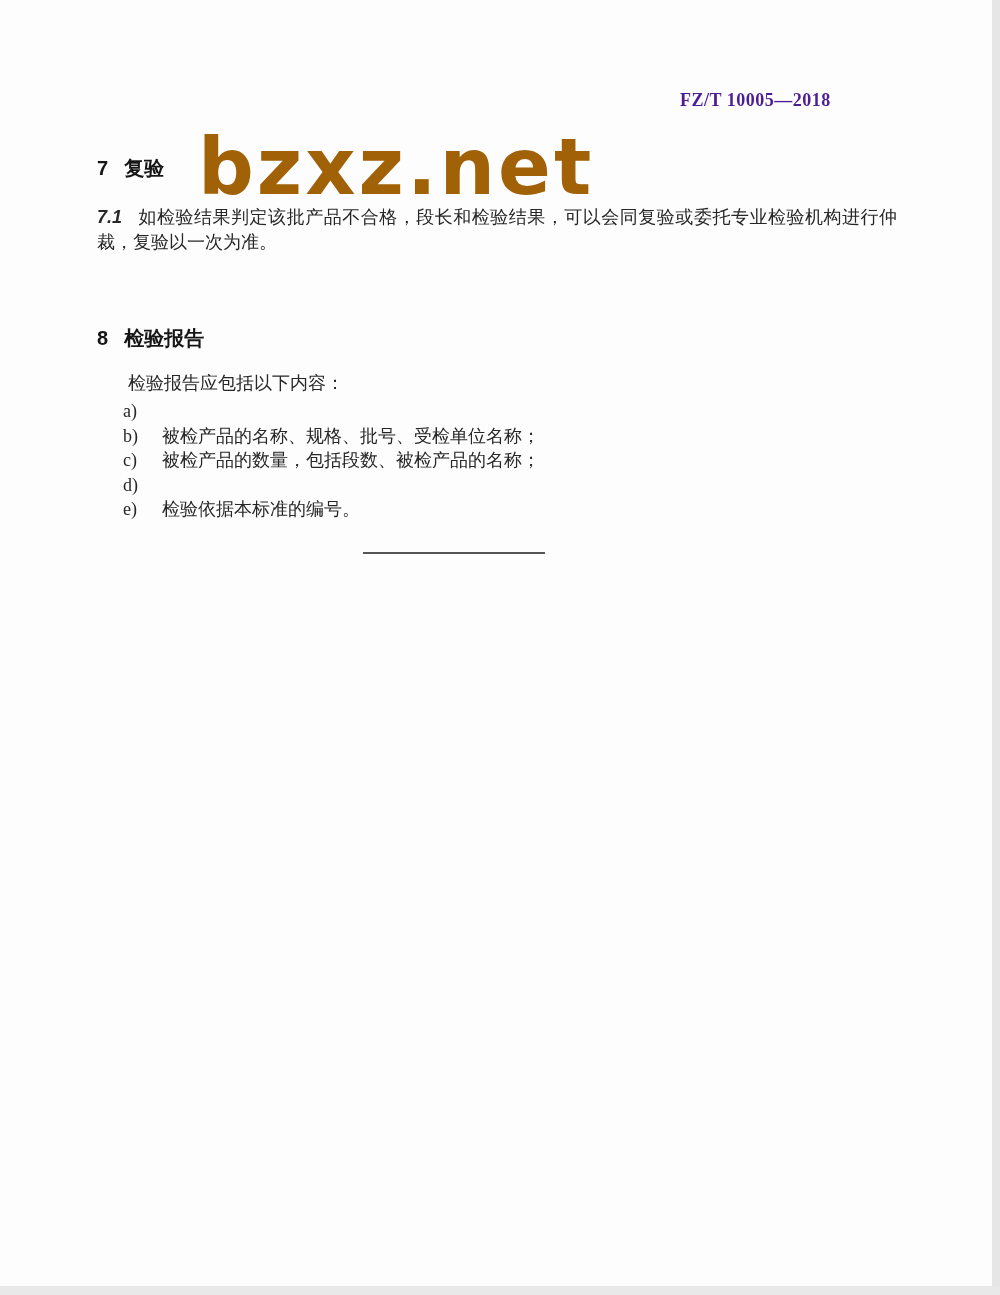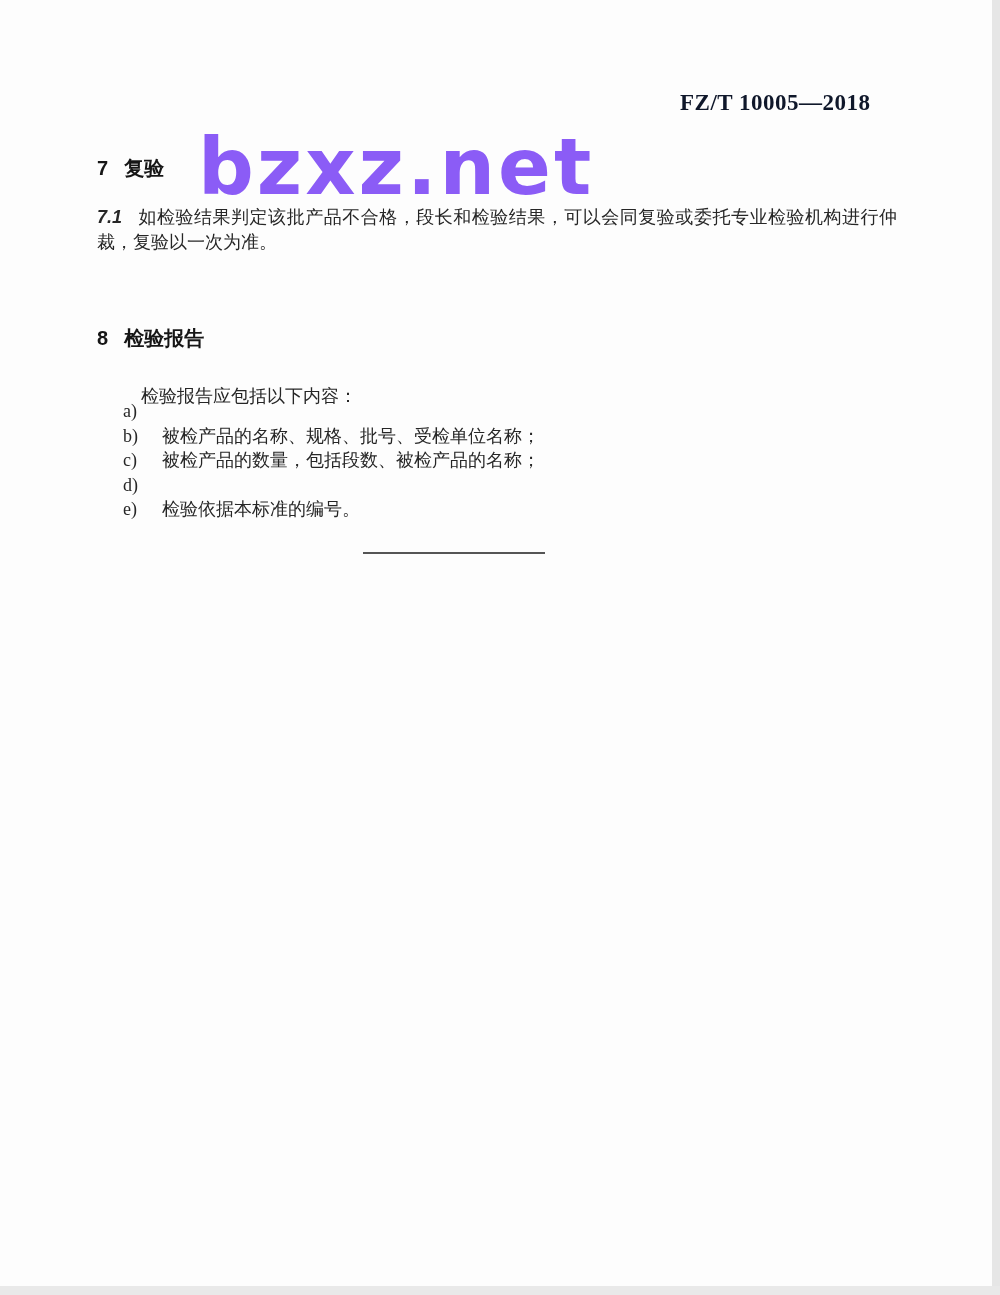--- a/index.html
+++ b/index.html
@@ -25,34 +25,34 @@
     position: absolute; left: 0; bottom: 0;
     width: 100%; height: 9px;
     background: #e9e9e9;
   }
 
   .header-code {
     position: absolute;
     left: 680px; top: 90px;
     font-family: "Liberation Serif", "DejaVu Serif", serif;
     font-weight: bold;
-    font-size: 23px;
+    font-size: 18px;
     letter-spacing: 0.5px;
-    color: #0f172a;
+    color: #4c1d95;
     white-space: nowrap;
   }
 
   .watermark {
     position: absolute;
     left: 198px; top: 122px;
     font-family: "DejaVu Sans", "Liberation Sans", sans-serif;
     font-weight: bold;
     font-size: 78px;
     letter-spacing: 3px;
-    color: #8b5cf6;
+    color: #a16207;
     user-select: none;
     z-index: 0;
     white-space: nowrap;
   }
 
   .sec-heading {
     position: absolute;
     left: 97px;
     font-family: "Liberation Sans", "DejaVu Sans", sans-serif;
     font-weight: bold;
@@ -83,21 +83,21 @@
     font-family: "Liberation Sans", "DejaVu Sans", sans-serif;
     font-weight: bold;
     display: inline-block;
     margin-right: 16px;
     font-style: italic;
   }
 
   .list-intro {
     position: absolute;
     left: 128px; top: 371px;
-    margin: 13px;
+    margin: 0;
     font-size: 18px;
     line-height: 24.6px;
     z-index: 1;
     white-space: nowrap;
   }
 
   .report-list {
     position: absolute;
     left: 123px; top: 399px;
     z-index: 1;

